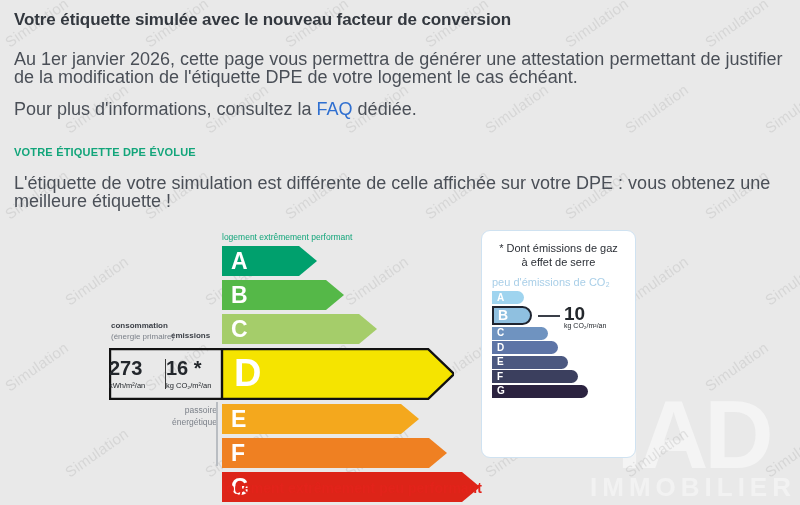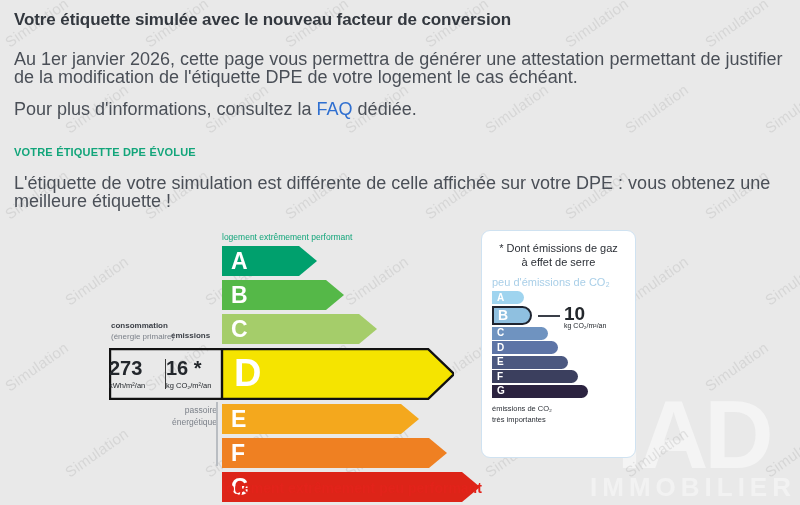--- a/index.html
+++ b/index.html
@@ -441,20 +441,16 @@
               <span class="letter">F</span>
             </div>
           </div>
           <div class="ghg-row">
             <div class="ghg-bar" style="width: 96px; background: rgb(43, 35, 64);">
               <span class="letter">G</span>
             </div>
           </div>
         </div>
 
-      <div id="ghg-footer">
-        <div>émissions de CO₂</div>
-        <div>très importantes</div>
-      </div>
     </div>
 
   </div>
 </div>
 
 </body></html>

